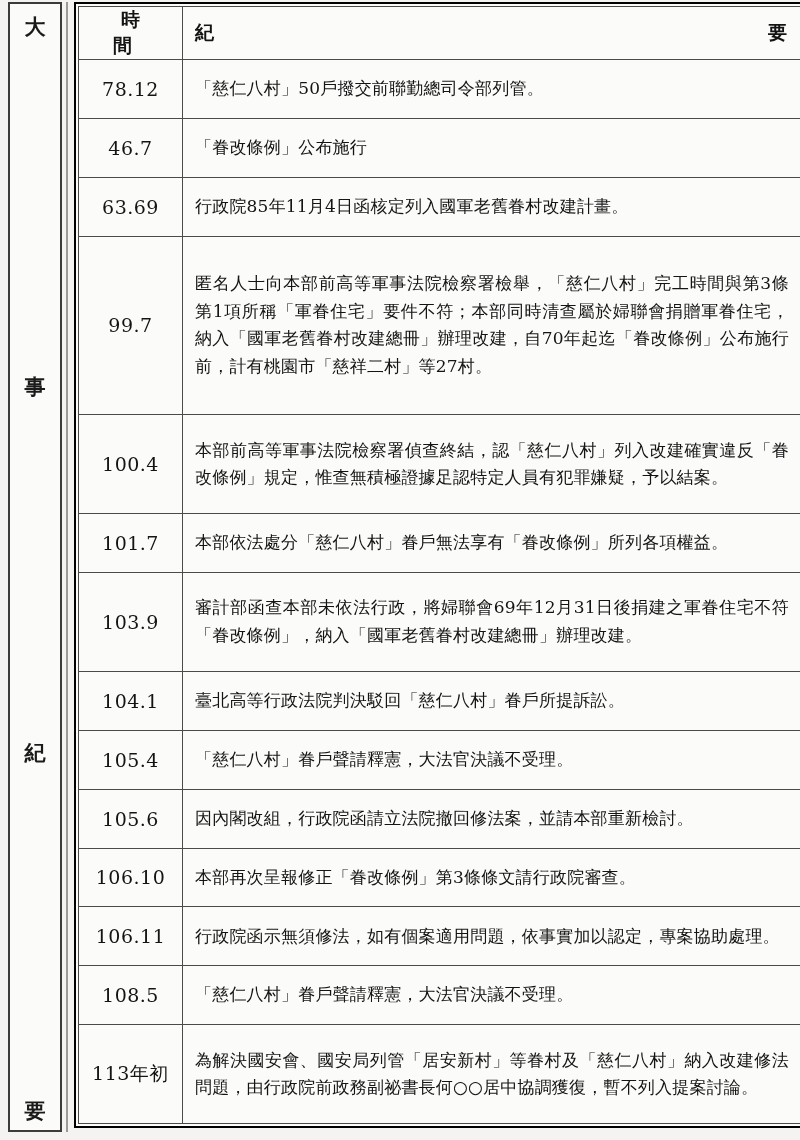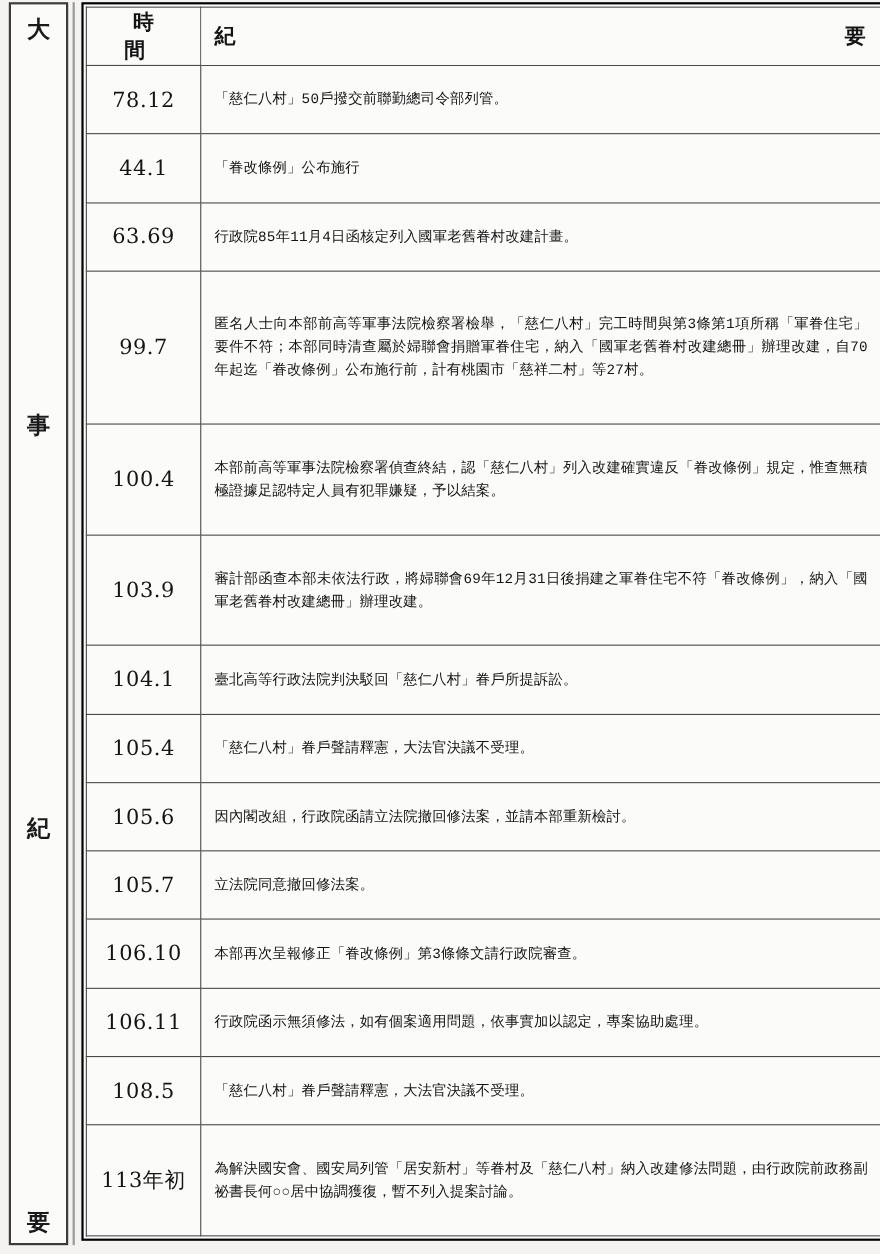--- a/index.html
+++ b/index.html
@@ -118,27 +118,26 @@
   td.time-cell {
     text-align: center;
     font-size: 19px;
     font-family: "DejaVu Serif", "Liberation Serif", serif;
     letter-spacing: 0.5px;
     padding: 4px 2px;
     white-space: nowrap;
   }
   td.text-cell {
     text-align: left;
-    font-size: 13px;
+    font-size: 17px;
     line-height: 1.62;
     padding: 6px 12px 6px 12px;
     letter-spacing: 0.2px;
     text-align: justify;
     text-justify: inter-character;
-    font-family: Liberation Mono, monospace;
   }
   td.text-cell .para {
     display: block;
   }
 </style>
 </head>
 <body>
 
 <div id="page">
 
@@ -166,21 +165,21 @@
         </tr>
       </thead>
       <tbody id="table-body">
           <tr>
             <td class="time-cell">78.12</td>
             <td class="text-cell">
               <span class="para">「慈仁八村」50戶撥交前聯勤總司令部列管。</span>
             </td>
           </tr>
           <tr>
-            <td class="time-cell">44.1</td>
+            <td class="time-cell">46.7</td>
             <td class="text-cell">
               <span class="para">「眷改條例」公布施行</span>
             </td>
           </tr>
           <tr>
             <td class="time-cell">63.69</td>
             <td class="text-cell">
               <span class="para">行政院85年11月4日函核定列入國軍老舊眷村改建計畫。</span>
             </td>
           </tr>
@@ -190,20 +189,26 @@
               <span class="para">匿名人士向本部前高等軍事法院檢察署檢舉，「慈仁八村」完工時間與第3條第1項所稱「軍眷住宅」要件不符；本部同時清查屬於婦聯會捐贈軍眷住宅，納入「國軍老舊眷村改建總冊」辦理改建，自70年起迄「眷改條例」公布施行前，計有桃園市「慈祥二村」等27村。</span>
             </td>
           </tr>
           <tr>
             <td class="time-cell">100.4</td>
             <td class="text-cell">
               <span class="para">本部前高等軍事法院檢察署偵查終結，認「慈仁八村」列入改建確實違反「眷改條例」規定，惟查無積極證據足認特定人員有犯罪嫌疑，予以結案。</span>
             </td>
           </tr>
           <tr>
+            <td class="time-cell">101.7</td>
+            <td class="text-cell">
+              <span class="para">本部依法處分「慈仁八村」眷戶無法享有「眷改條例」所列各項權益。</span>
+            </td>
+          </tr>
+          <tr>
             <td class="time-cell">103.9</td>
             <td class="text-cell">
               <span class="para">審計部函查本部未依法行政，將婦聯會69年12月31日後捐建之軍眷住宅不符「眷改條例」，納入「國軍老舊眷村改建總冊」辦理改建。</span>
             </td>
           </tr>
           <tr>
             <td class="time-cell">104.1</td>
             <td class="text-cell">
               <span class="para">臺北高等行政法院判決駁回「慈仁八村」眷戶所提訴訟。</span>
             </td>
@@ -211,26 +216,20 @@
           <tr>
             <td class="time-cell">105.4</td>
             <td class="text-cell">
               <span class="para">「慈仁八村」眷戶聲請釋憲，大法官決議不受理。</span>
             </td>
           </tr>
           <tr>
             <td class="time-cell">105.6</td>
             <td class="text-cell">
               <span class="para">因內閣改組，行政院函請立法院撤回修法案，並請本部重新檢討。</span>
-            </td>
-          </tr>
-          <tr>
-            <td class="time-cell">105.7</td>
-            <td class="text-cell">
-              <span class="para">立法院同意撤回修法案。</span>
             </td>
           </tr>
           <tr>
             <td class="time-cell">106.10</td>
             <td class="text-cell">
               <span class="para">本部再次呈報修正「眷改條例」第3條條文請行政院審查。</span>
             </td>
           </tr>
           <tr>
             <td class="time-cell">106.11</td>

